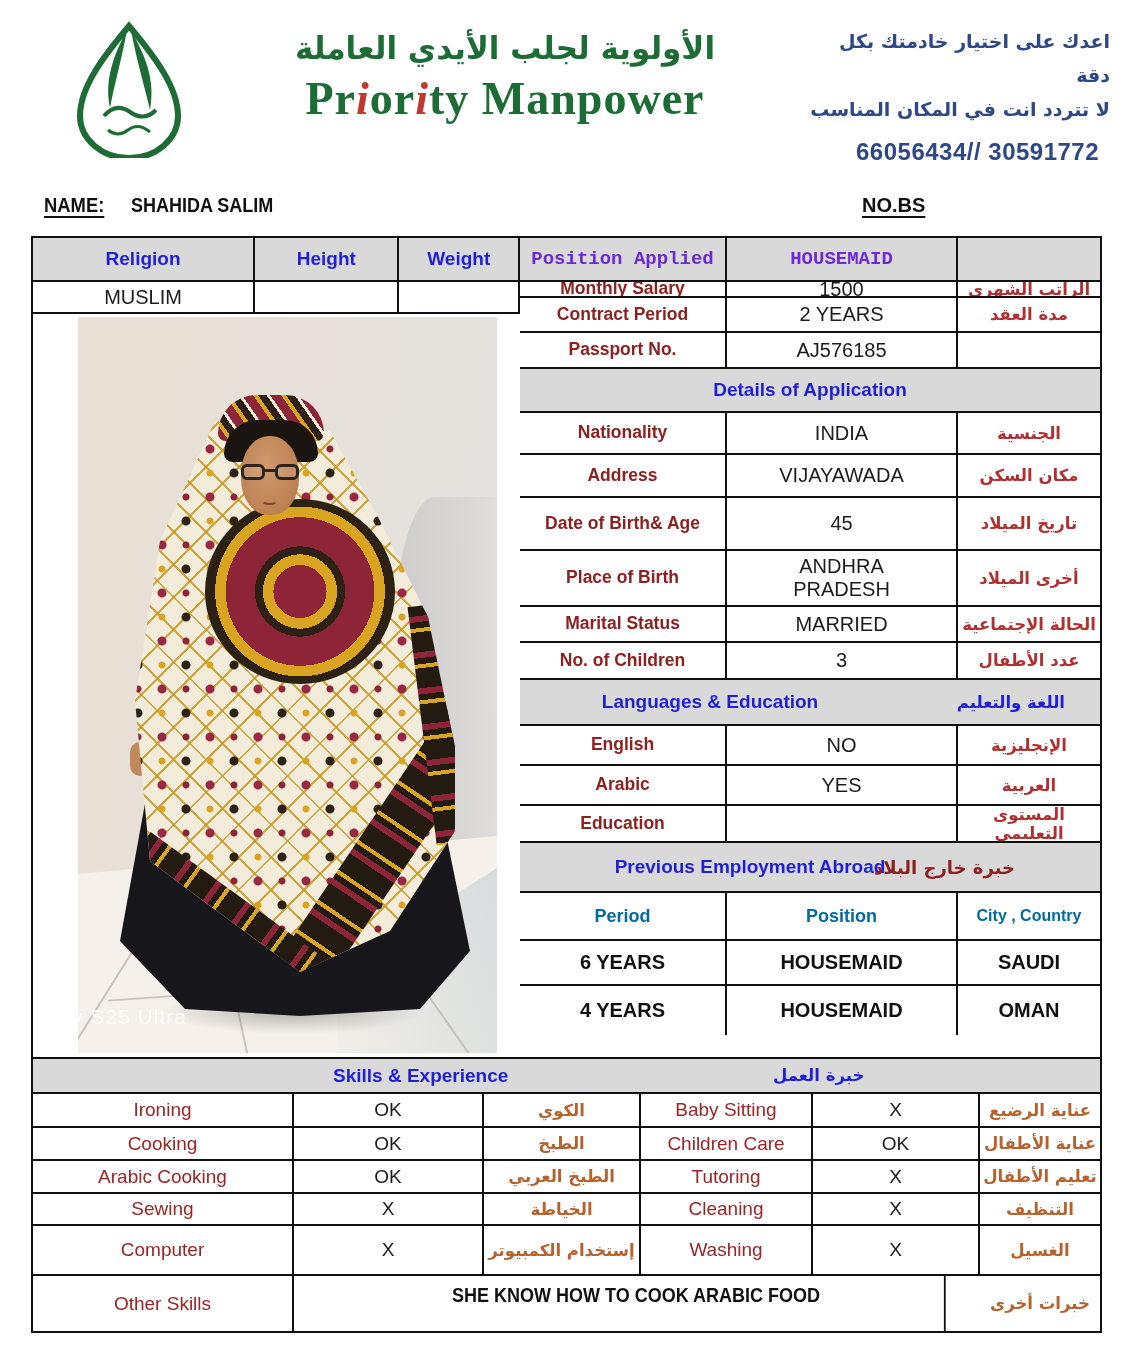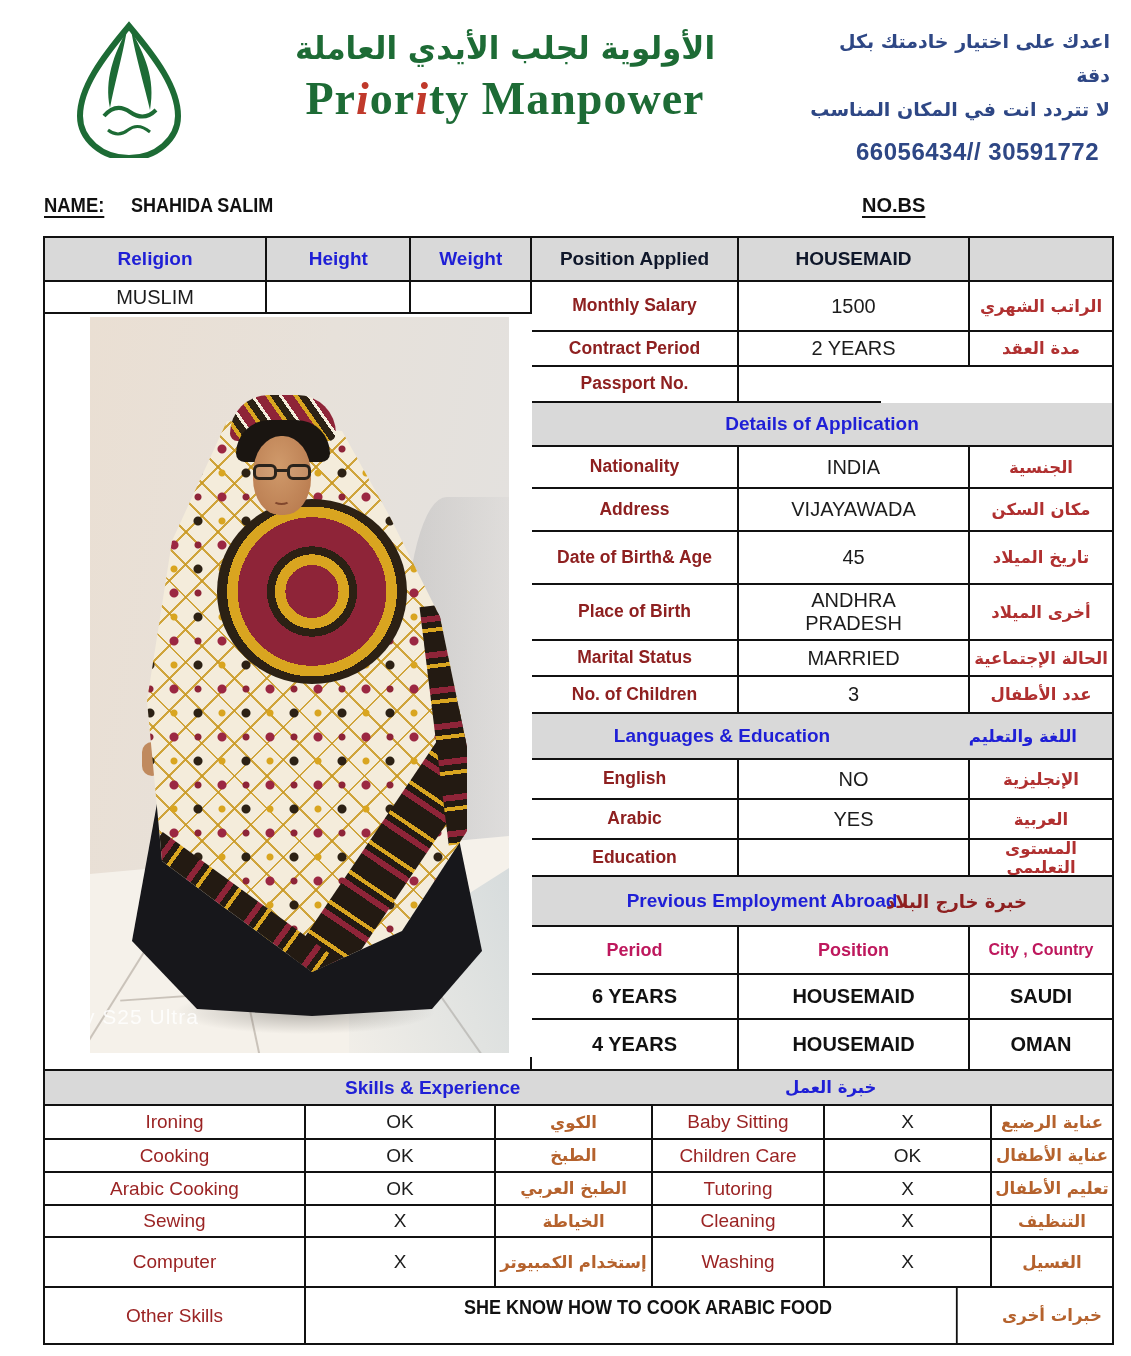--- a/index.html
+++ b/index.html
@@ -26,42 +26,42 @@
   .name-label { position:absolute; left:44px; top:194px; font-size:20px; font-weight:bold;
                 color:#111; text-decoration:underline; text-underline-offset:4px;
                 text-decoration-thickness:2px; transform:scaleX(.92); transform-origin:left; }
   .name-value { position:absolute; left:131px; top:194px; font-size:20px; font-weight:bold;
                 color:#111; transform:scaleX(.9); transform-origin:left; }
   .no-label   { position:absolute; left:862px; top:194px; font-size:20px; font-weight:bold;
                 color:#111; text-decoration:underline; text-underline-offset:4px;
                 text-decoration-thickness:2px; }
 
   
-  .tbl { position:absolute; left:43px; top:236px; width:1067px; border:2.5px solid #111;
+  .tbl { position:absolute; left:31px; top:236px; width:1067px; border:2.5px solid #111;
          box-sizing:content-box; background:#fff; }
   .main { display:flex; }
   .sec-left  { width:487px; border-right:2.5px solid #111; }
   .sec-right { width:580px; }
   .row { display:flex; }
   .cell { border-right:2px solid #111; border-bottom:2px solid #111;
           display:flex; align-items:center; justify-content:center;
           text-align:center; overflow:hidden; }
   .cell.last { border-right:none; }
   .nobb { border-bottom:none !important; }
   .gray { background:#d9d9d9; }
 
   .blue-h  { color:#1f1fd6; font-weight:bold; font-size:19px; }
-  .black-h { color:#0f172a; font-weight:bold; font-size:19px; }
+  .black-h { color:#6d28d9; font-weight:bold; font-size:19px;font-family:Liberation Mono, monospace; }
   .lbl  { color:#8e2020; font-weight:bold; font-size:17.5px; line-height:1.25; }
   .val  { color:#1c1c1c; font-size:20px; line-height:1.15; }
   .valb { color:#111; font-size:20px; font-weight:bold; }
   .ar   { font-family:"DejaVu Sans", sans-serif; font-weight:bold; font-size:16.5px;
           color:#b03030; direction:rtl; }
   .ar-or { color:#b5622d; }
-  .dredh { color:#be185d; font-weight:bold; font-size:18px; }
+  .dredh { color:#0369a1; font-weight:bold; font-size:18px; }
 
   
   .c-rel{width:223px}.c-hei{width:145px}.c-wei{width:119px}
   
   .c-lab{width:207px}.c-val{width:231px}.c-ar{width:142px}
 
   .band { position:relative; border-bottom:2px solid #111; }
   .band .pos-en { position:absolute; top:0; bottom:0; display:flex; align-items:center;text-align:center; }
   .photo-cell { position:relative; width:487px; height:743px; background:#fff; }
 
@@ -202,32 +202,33 @@
           </div>
         </div>
       </div>
 
       <div class="sec-right">
         <div class="row" style="height:44px">
           <div class="cell gray c-lab black-h">Position Applied</div>
           <div class="cell gray c-val black-h">HOUSEMAID</div>
           <div class="cell gray c-ar last"></div>
         </div>
-        <div class="row" style="height:50px">
+        <div class="row" style="height:16px">
           <div class="cell c-lab lbl">Monthly Salary</div>
           <div class="cell c-val val">1500</div>
           <div class="cell c-ar ar last">الراتب الشهري</div>
         </div>
         <div class="row" style="height:35px">
           <div class="cell c-lab lbl">Contract Period</div>
           <div class="cell c-val val">2 YEARS</div>
           <div class="cell c-ar ar last">مدة العقد</div>
         </div>
         <div class="row" style="height:36px">
           <div class="cell c-lab lbl">Passport No.</div>
+          <div class="cell c-val val">AJ576185</div>
           <div class="cell c-ar ar last"></div>
         </div>
         <div class="band gray" style="height:44px; display:flex; align-items:center; justify-content:center;">
           <span class="blue-h">Details of  Application</span>
         </div>
         <div class="row" style="height:42px">
           <div class="cell c-lab lbl">Nationality</div>
           <div class="cell c-val val">INDIA</div>
           <div class="cell c-ar ar last">الجنسية</div>
         </div>

